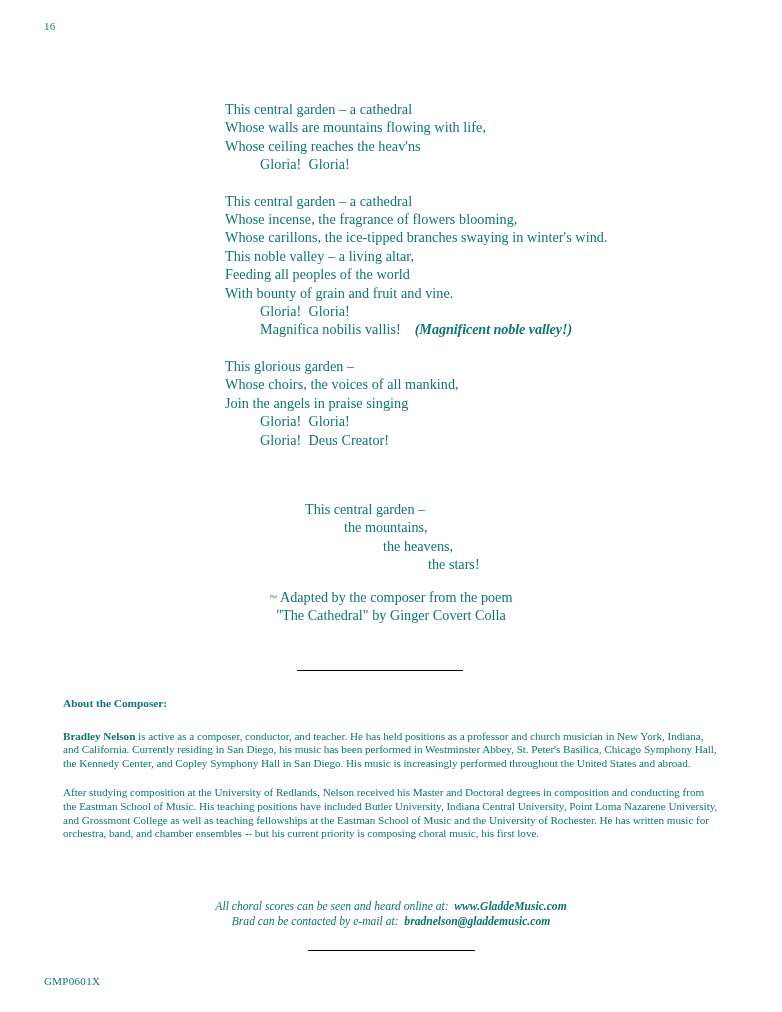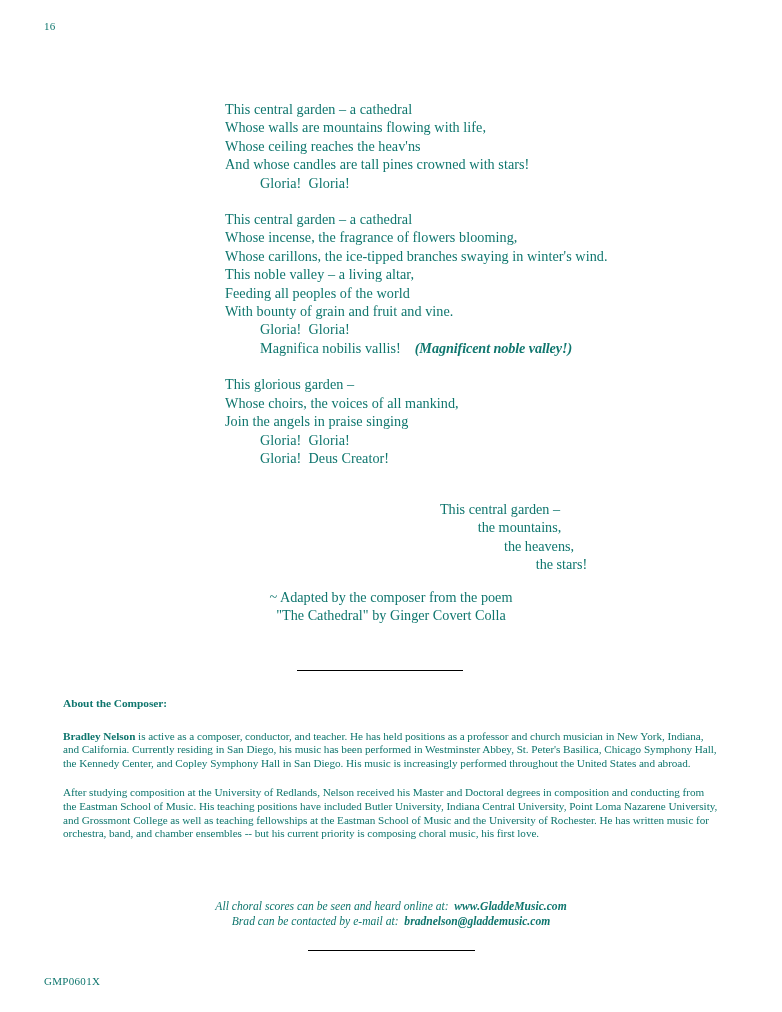--- a/index.html
+++ b/index.html
@@ -64,21 +64,21 @@
 
   
   .cascade {
     position: absolute;
     left: 225px;
     top: 500px;
     width: 470px;
     font-size: 14.2px;
     line-height: 18.4px;
   }
-  .cascade .line { white-space: pre; text-align: center; }
+  .cascade .line { white-space: pre; }
   .casc-0 { padding-left: 80px; }
   .casc-1 { padding-left: 119px; }
   .casc-2 { padding-left: 158px; }
   .casc-3 { padding-left: 203px; }
 
   
   .attribution {
     position: absolute;
     left: 0;
     right: 0;
@@ -151,21 +151,20 @@
 
   <div class="page-number">16</div>
 
 
   <div class="poem">
 
     <div class="stanza">
       <div class="line">This central garden – a cathedral</div>
       <div class="line">Whose walls are mountains flowing with life,</div>
       <div class="line">Whose ceiling reaches the heav'ns</div>
-      <div class="line">And whose candles are tall pines crowned with stars!</div>
       <div class="line indent-1">Gloria!  Gloria!</div>
     </div>
 
     <div class="stanza">
       <div class="line">This central garden – a cathedral</div>
       <div class="line">Whose incense, the fragrance of flowers blooming,</div>
       <div class="line">Whose carillons, the ice-tipped branches swaying in winter's wind.</div>
       <div class="line">This noble valley – a living altar,</div>
       <div class="line">Feeding all peoples of the world</div>
       <div class="line">With bounty of grain and fruit and vine.</div>

